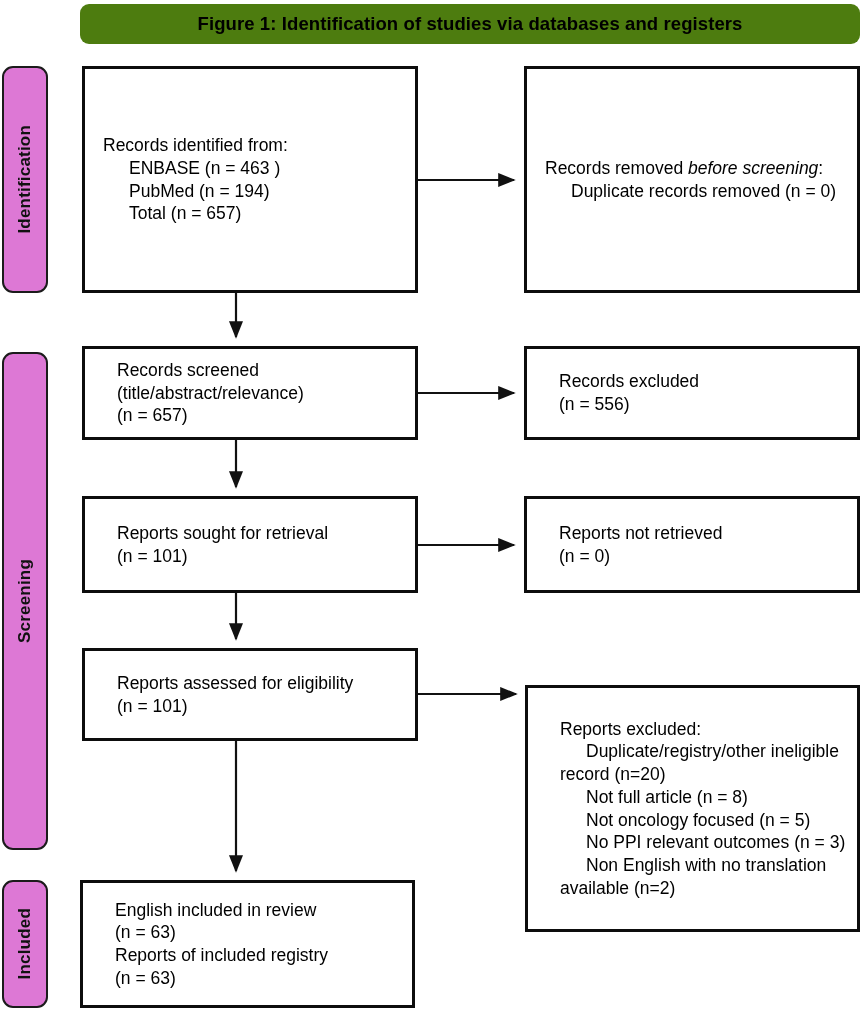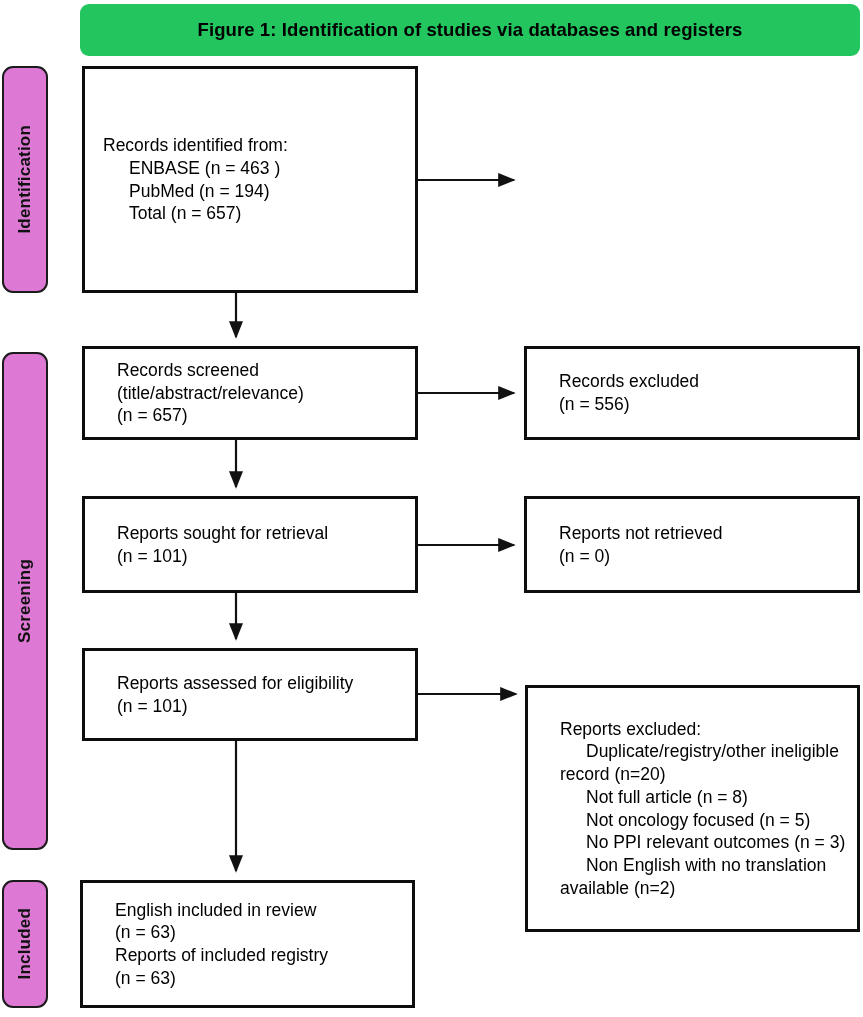--- a/index.html
+++ b/index.html
@@ -20,22 +20,22 @@
     background: #ffffff;
     overflow: hidden;
   }
 
   
   .title-banner {
     position: absolute;
     left: 80px;
     top: 4px;
     width: 780px;
-    height: 52px;
-    background: #22c55e;
+    height: 40px;
+    background: #4d7c0f;
     border-radius: 9px;
     display: flex;
     align-items: center;
     justify-content: center;
     box-sizing: border-box;
   }
   .title-banner .title-text {
     font-size: 18.5px;
     font-weight: bold;
     color: #000000;
@@ -134,20 +134,24 @@
     <span class="phase-label">Included</span>
   </div>
 
   <div class="node-box" id="box-identified">
     <div class="node-text"><span>Records identified from:</span>
 <span class="indent"></span><span>ENBASE (n = 463 )</span>
 <span class="indent"></span><span>PubMed (n = 194)</span>
 <span class="indent"></span><span>Total (n = 657)</span></div>
   </div>
 
+  <div class="node-box" id="box-removed">
+    <div class="node-text"><span>Records removed </span><em>before screening</em><span>:</span>
+<span class="indent"></span><span>Duplicate records removed (n = 0)</span></div>
+  </div>
 
   <div class="node-box" id="box-screened">
     <div class="node-text"><span>Records screened</span>
 <span>(title/abstract/relevance)</span>
 <span>(n = 657)</span></div>
   </div>
 
   <div class="node-box" id="box-excluded-scr">
     <div class="node-text"><span>Records excluded</span>
 <span>(n = 556)</span></div>

